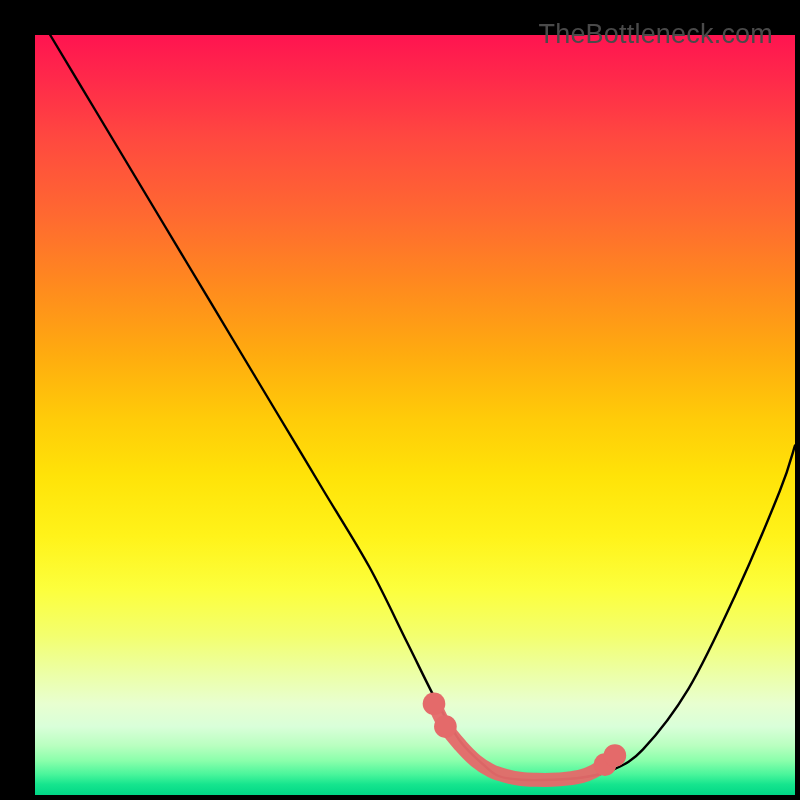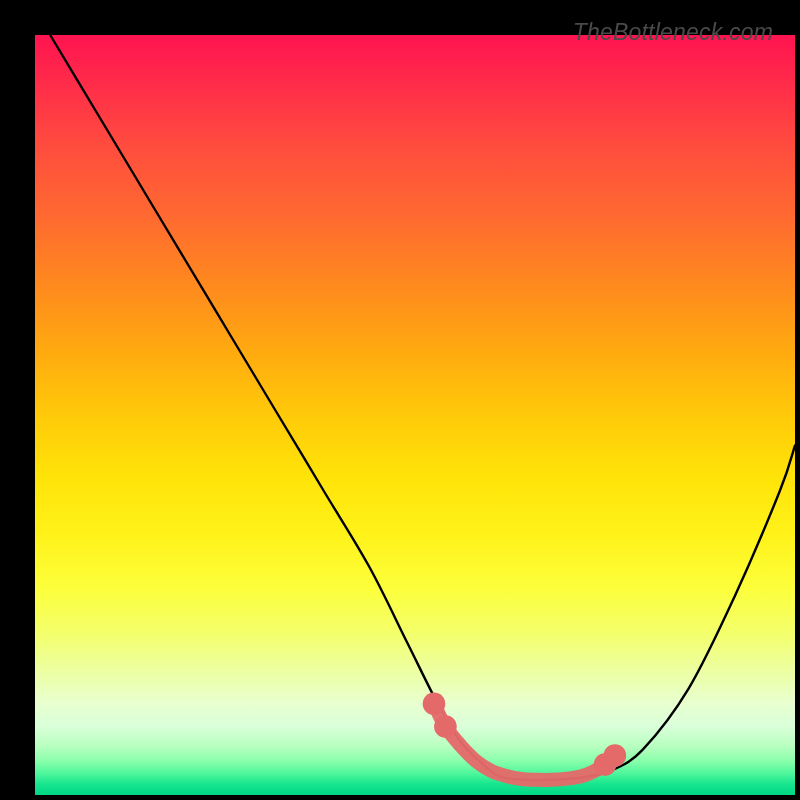--- a/index.html
+++ b/index.html
@@ -47,25 +47,24 @@
       #49f59b 97.3%,
       #16e58e 98.6%,
       #00d686 100%
     );
   }
   .watermark {
     position: absolute;
     top: 4px;
     right: 12px;
     color: #4a4a4a;
-    font-size: 23px;
+    font-size: 27px;
     font-weight: 500;
     letter-spacing: 0.2px;
     user-select: none;
-    font-style: italic;
   }
   svg.curve {
     position: absolute;
     left: 20px;
     top: 20px;
     width: 760px;
     height: 760px;
     overflow: visible;
   }
 </style>

